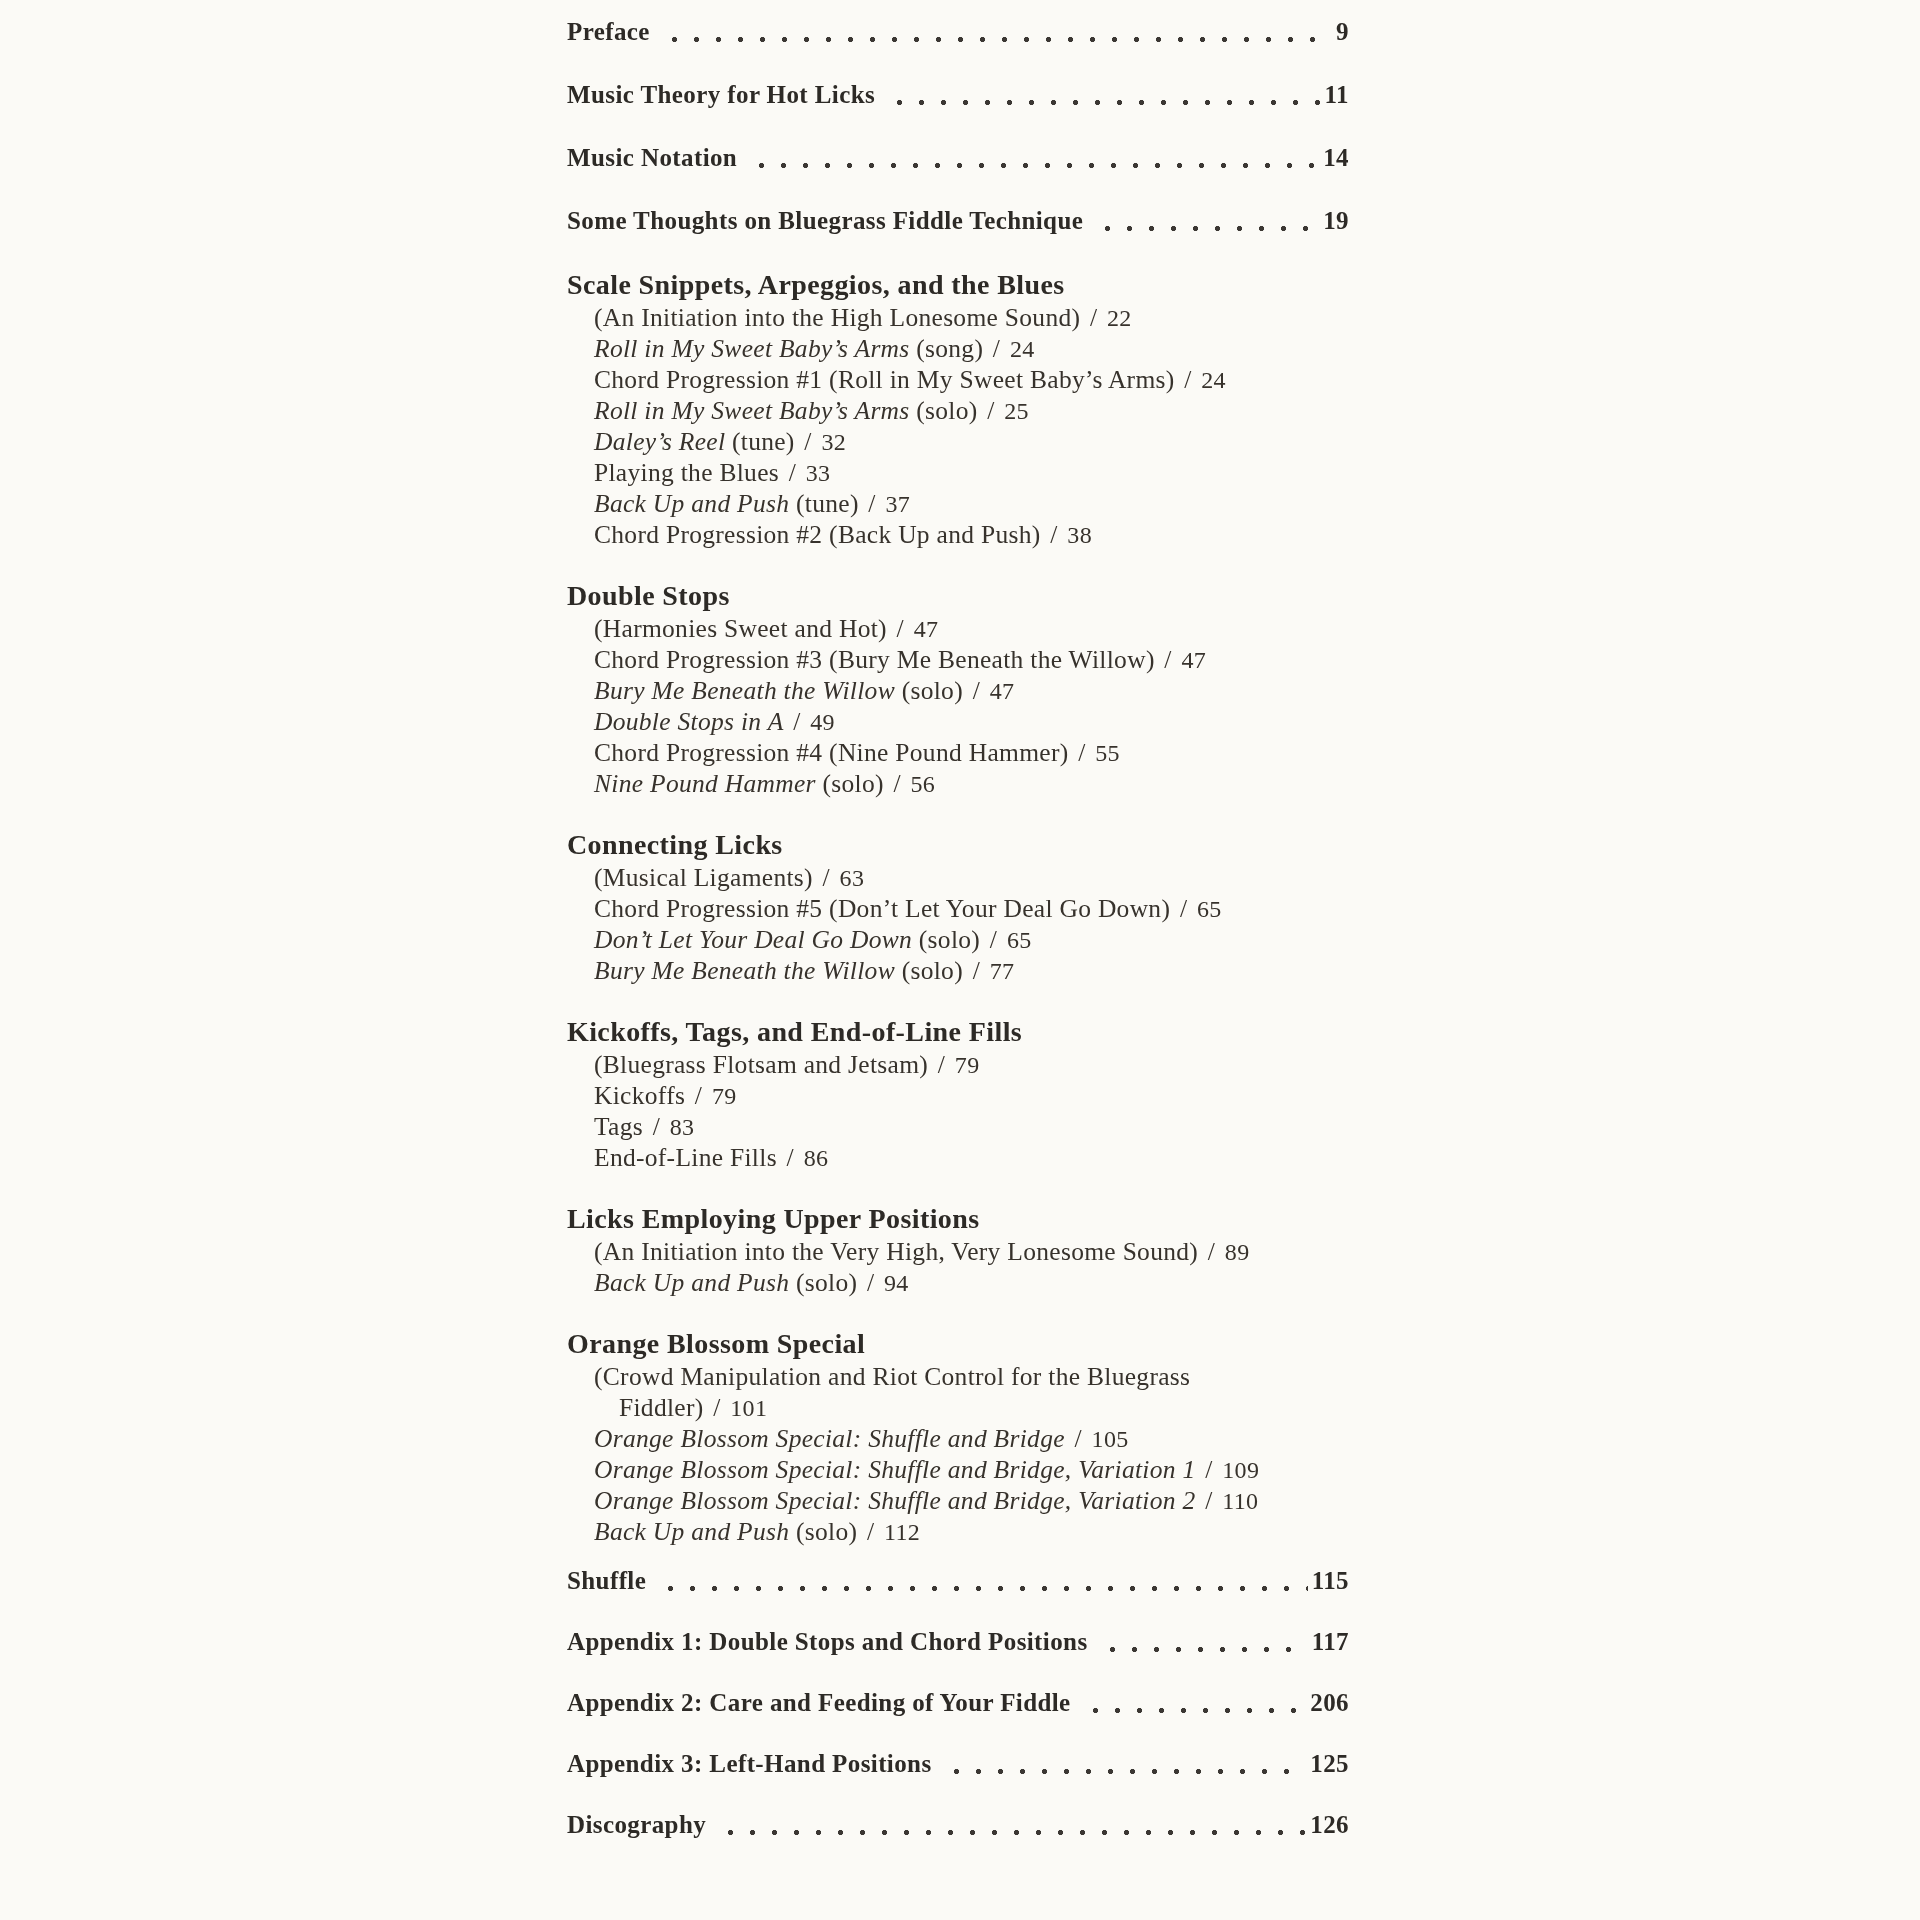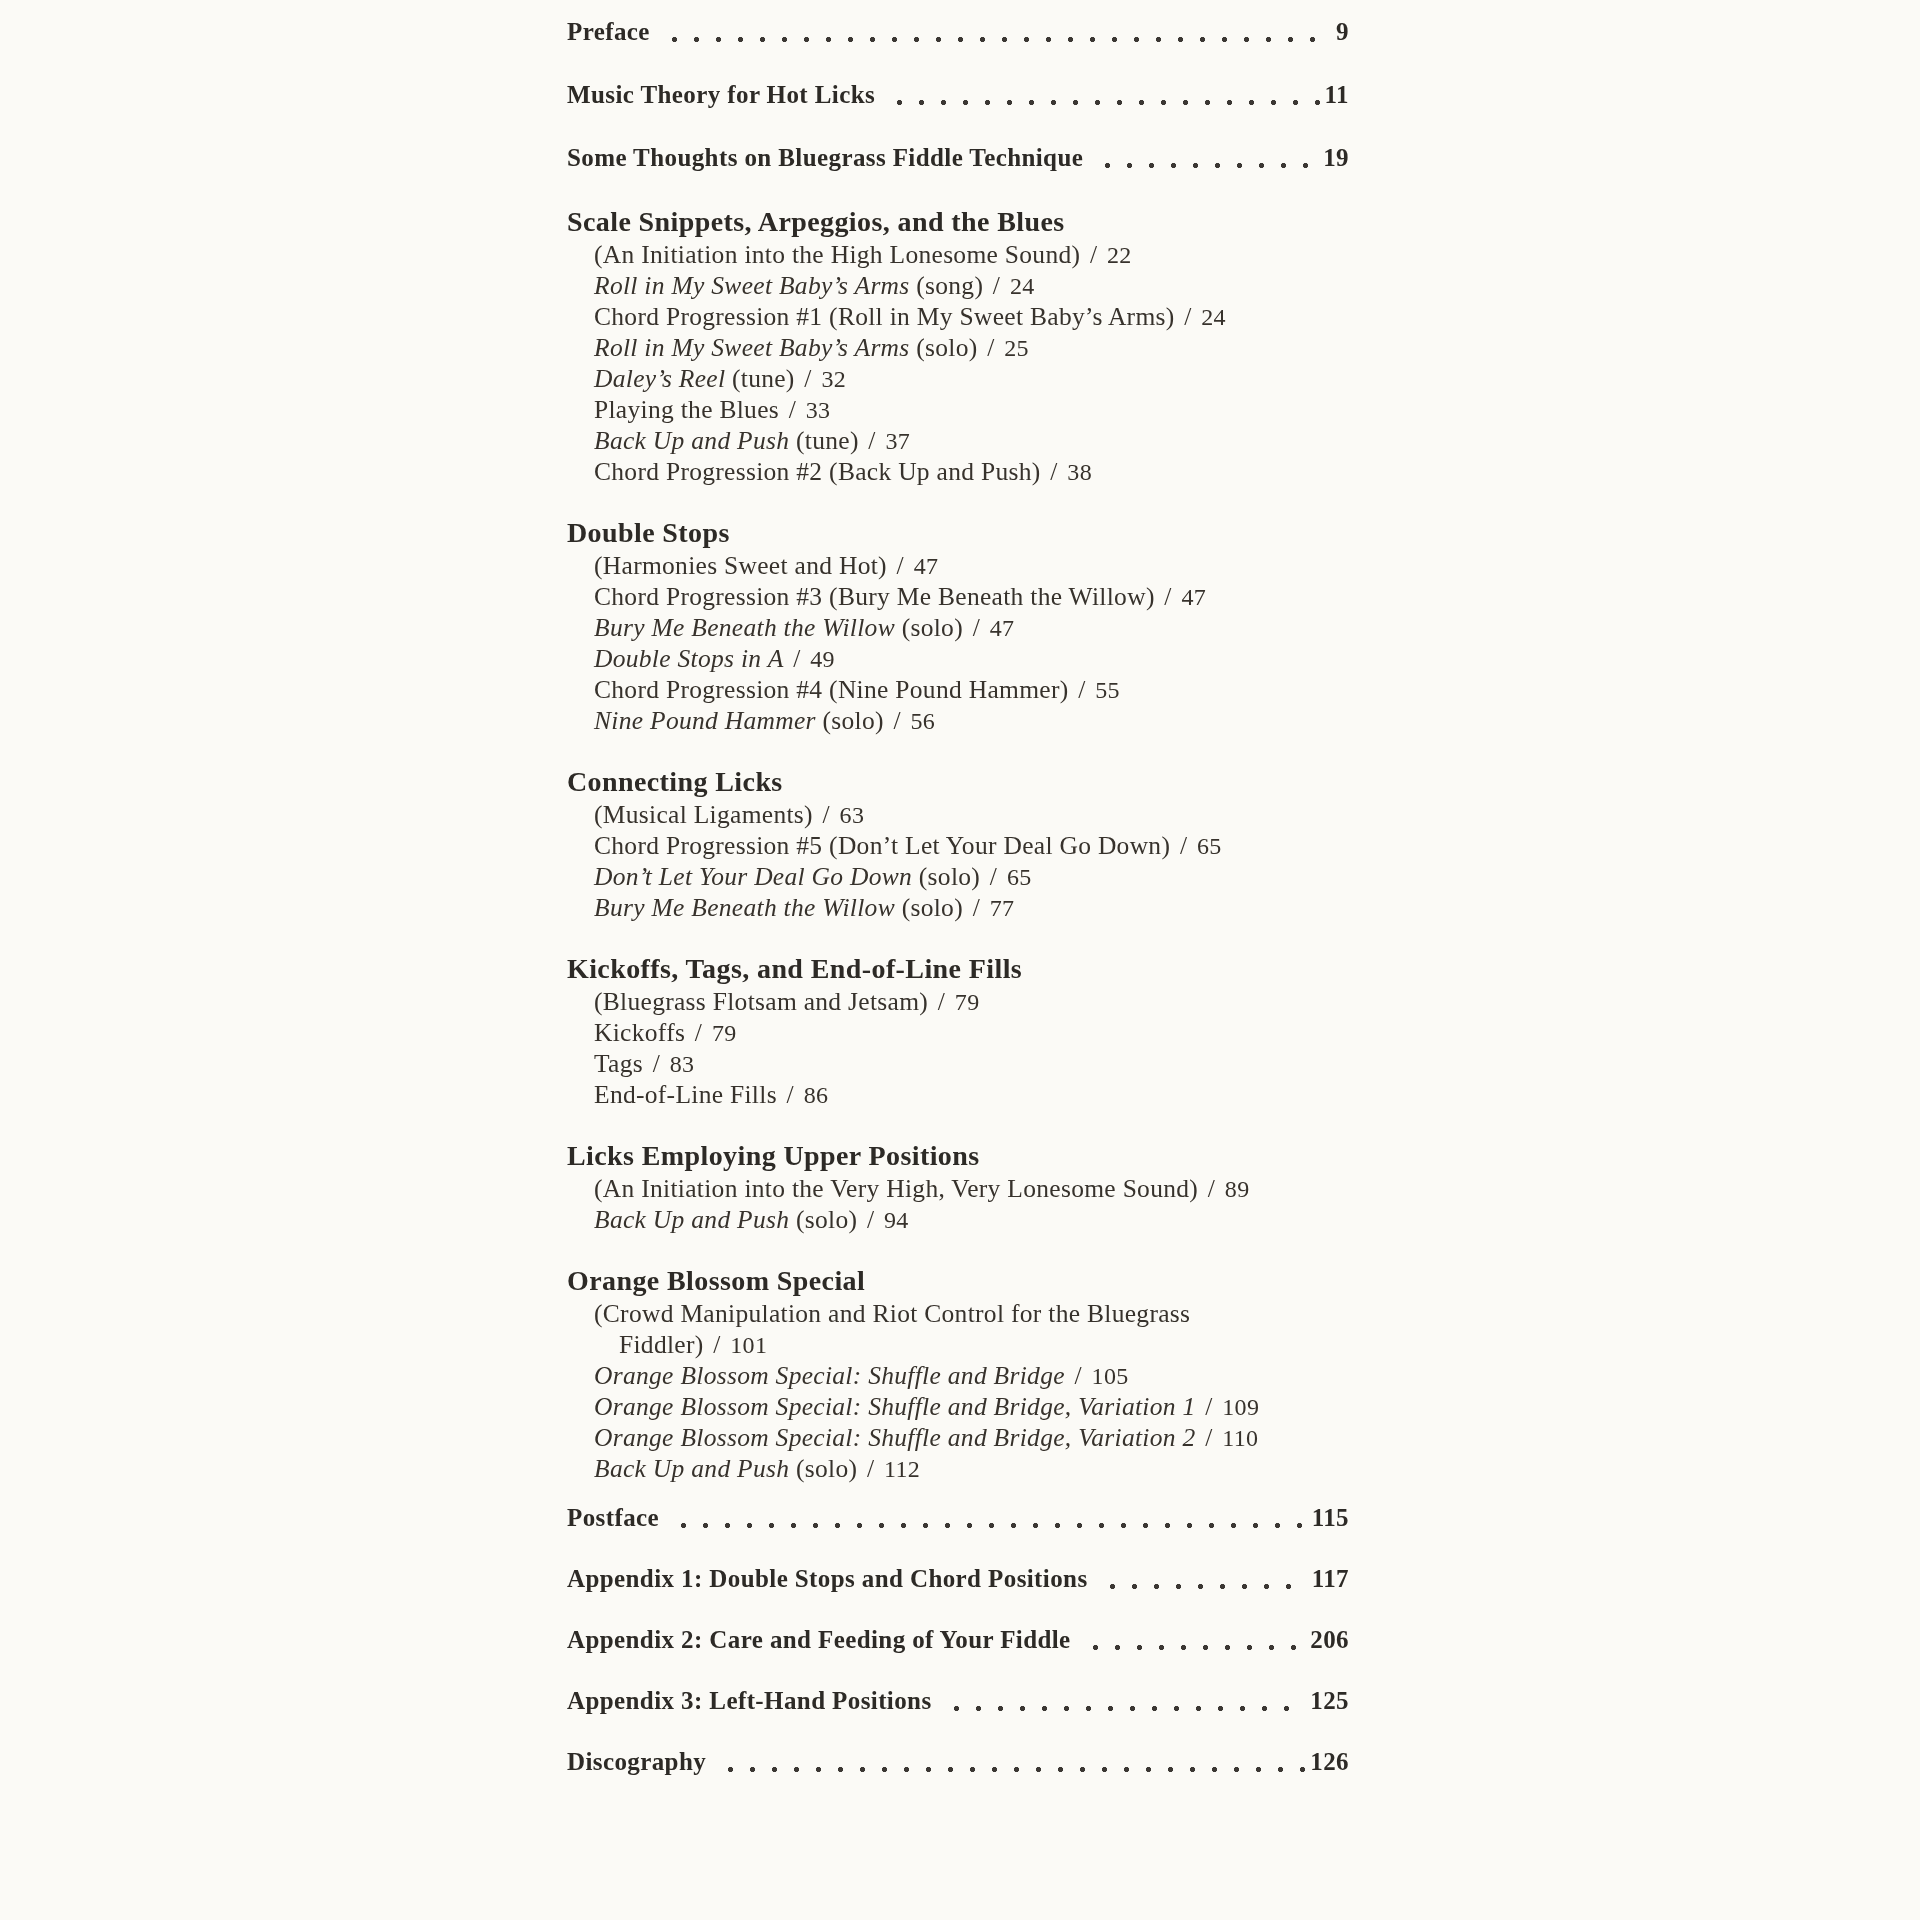--- a/index.html
+++ b/index.html
@@ -66,20 +66,25 @@
           <span class="t">Preface</span>
           <span class="leader"></span>
           <span class="pg">9</span>
         </div>
         <div class="row">
           <span class="t">Music Theory for Hot Licks</span>
           <span class="leader"></span>
           <span class="pg">11</span>
         </div>
         <div class="row">
+          <span class="t">Music Notation</span>
+          <span class="leader"></span>
+          <span class="pg">14</span>
+        </div>
+        <div class="row">
           <span class="t">Some Thoughts on Bluegrass Fiddle Technique</span>
           <span class="leader"></span>
           <span class="pg">19</span>
         </div>
       </div>
     <div id="sections">
         <div class="section">
           <div class="heading">Scale Snippets, Arpeggios, and the Blues</div>
           <div class="item"><span class="rm">(An Initiation into the High Lonesome Sound)</span><span class="sep"> / </span><span class="ipg">22</span></div>
           <div class="item"><span class="it">Roll in My Sweet Baby’s Arms</span><span class="rm"> (song)</span><span class="sep"> / </span><span class="ipg">24</span></div>
@@ -122,21 +127,21 @@
           <div class="heading">Orange Blossom Special</div>
           <div class="item"><span class="rm">(Crowd Manipulation and Riot Control for the Bluegrass</span><div class="cont-line"><span class="rm">Fiddler)</span><span class="sep"> / </span><span class="ipg">101</span></div></div>
           <div class="item"><span class="it">Orange Blossom Special: Shuffle and Bridge</span><span class="sep"> / </span><span class="ipg">105</span></div>
           <div class="item"><span class="it">Orange Blossom Special: Shuffle and Bridge, Variation 1</span><span class="sep"> / </span><span class="ipg">109</span></div>
           <div class="item"><span class="it">Orange Blossom Special: Shuffle and Bridge, Variation 2</span><span class="sep"> / </span><span class="ipg">110</span></div>
           <div class="item"><span class="it">Back Up and Push</span><span class="rm"> (solo)</span><span class="sep"> / </span><span class="ipg">112</span></div>
         </div>
       </div>
     <div id="bottom-entries" class="bottom">
         <div class="row">
-          <span class="t">Postface</span>
+          <span class="t">Shuffle</span>
           <span class="leader"></span>
           <span class="pg">115</span>
         </div>
         <div class="row">
           <span class="t">Appendix 1: Double Stops and Chord Positions</span>
           <span class="leader"></span>
           <span class="pg">117</span>
         </div>
         <div class="row">
           <span class="t">Appendix 2: Care and Feeding of Your Fiddle</span>

